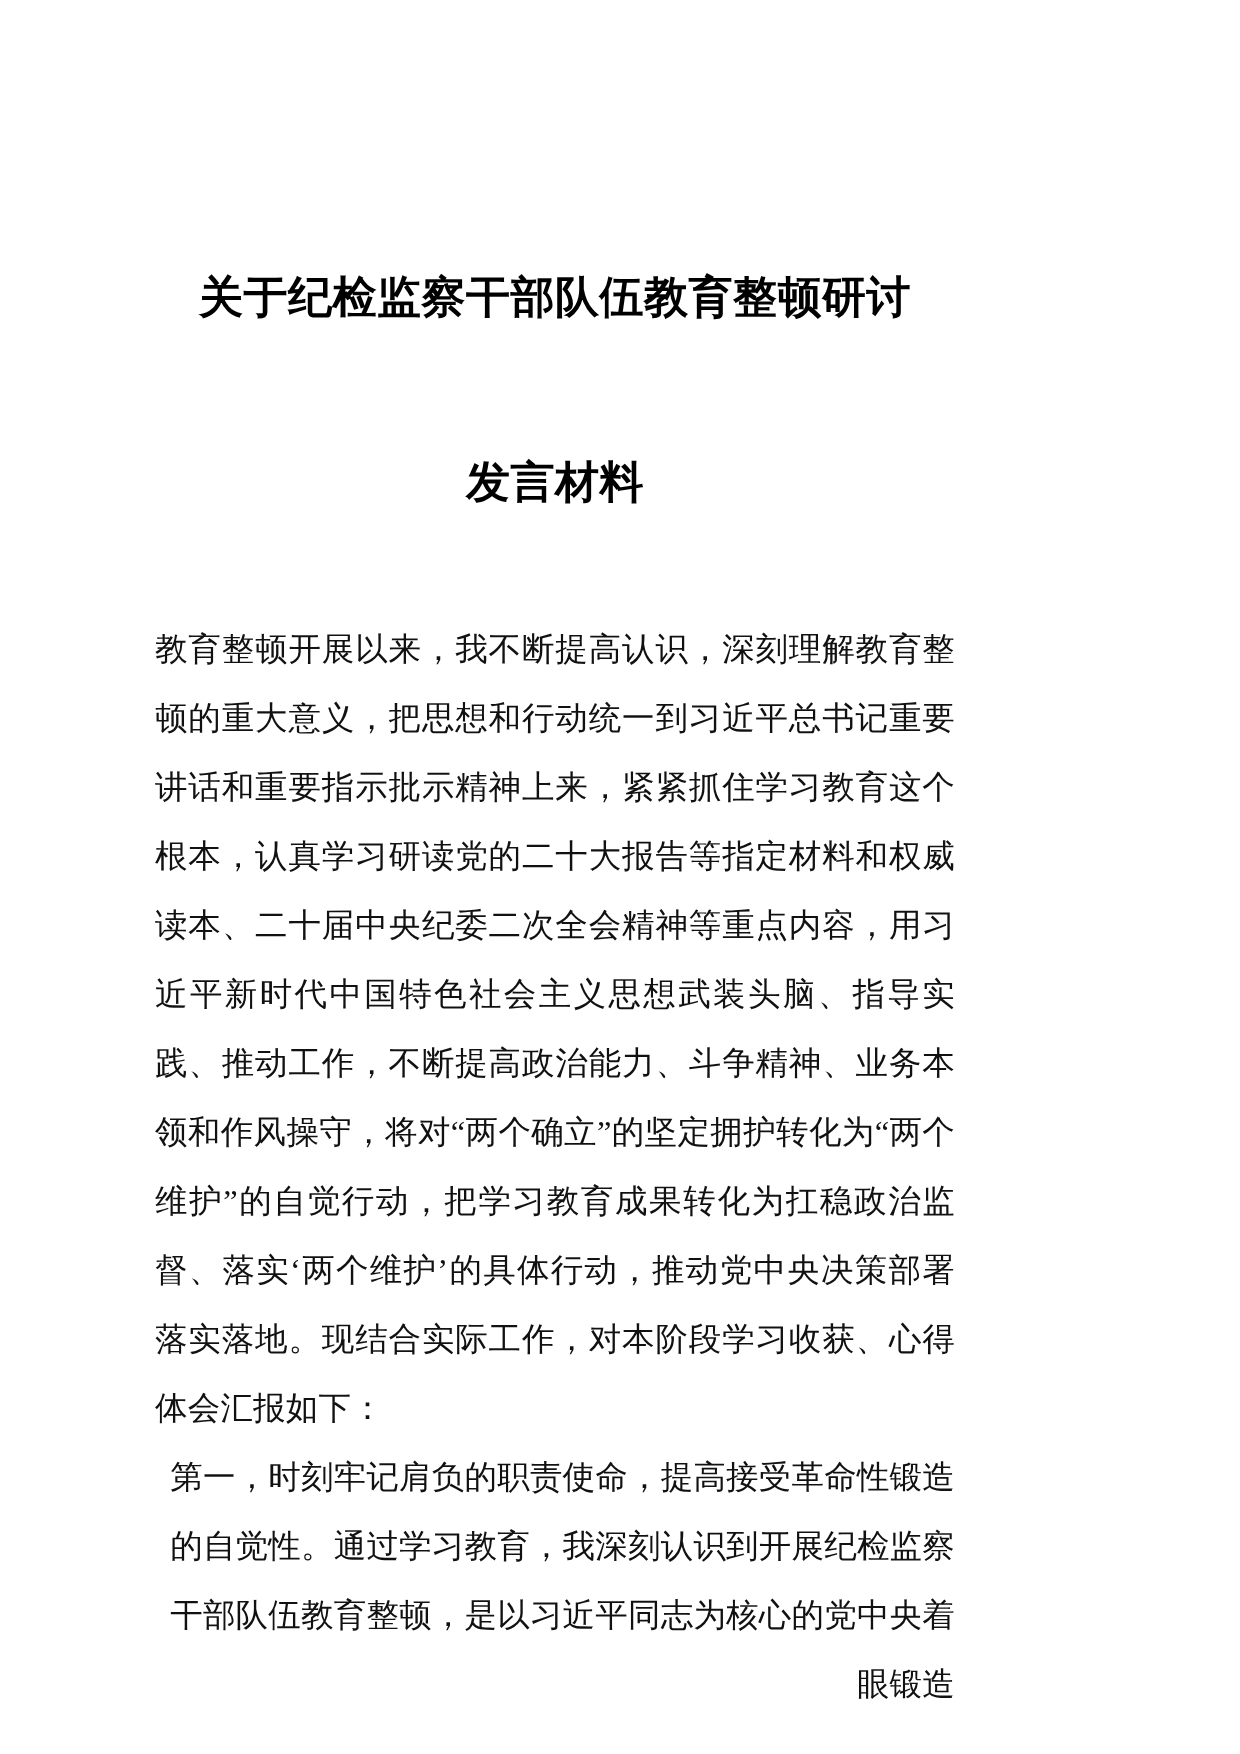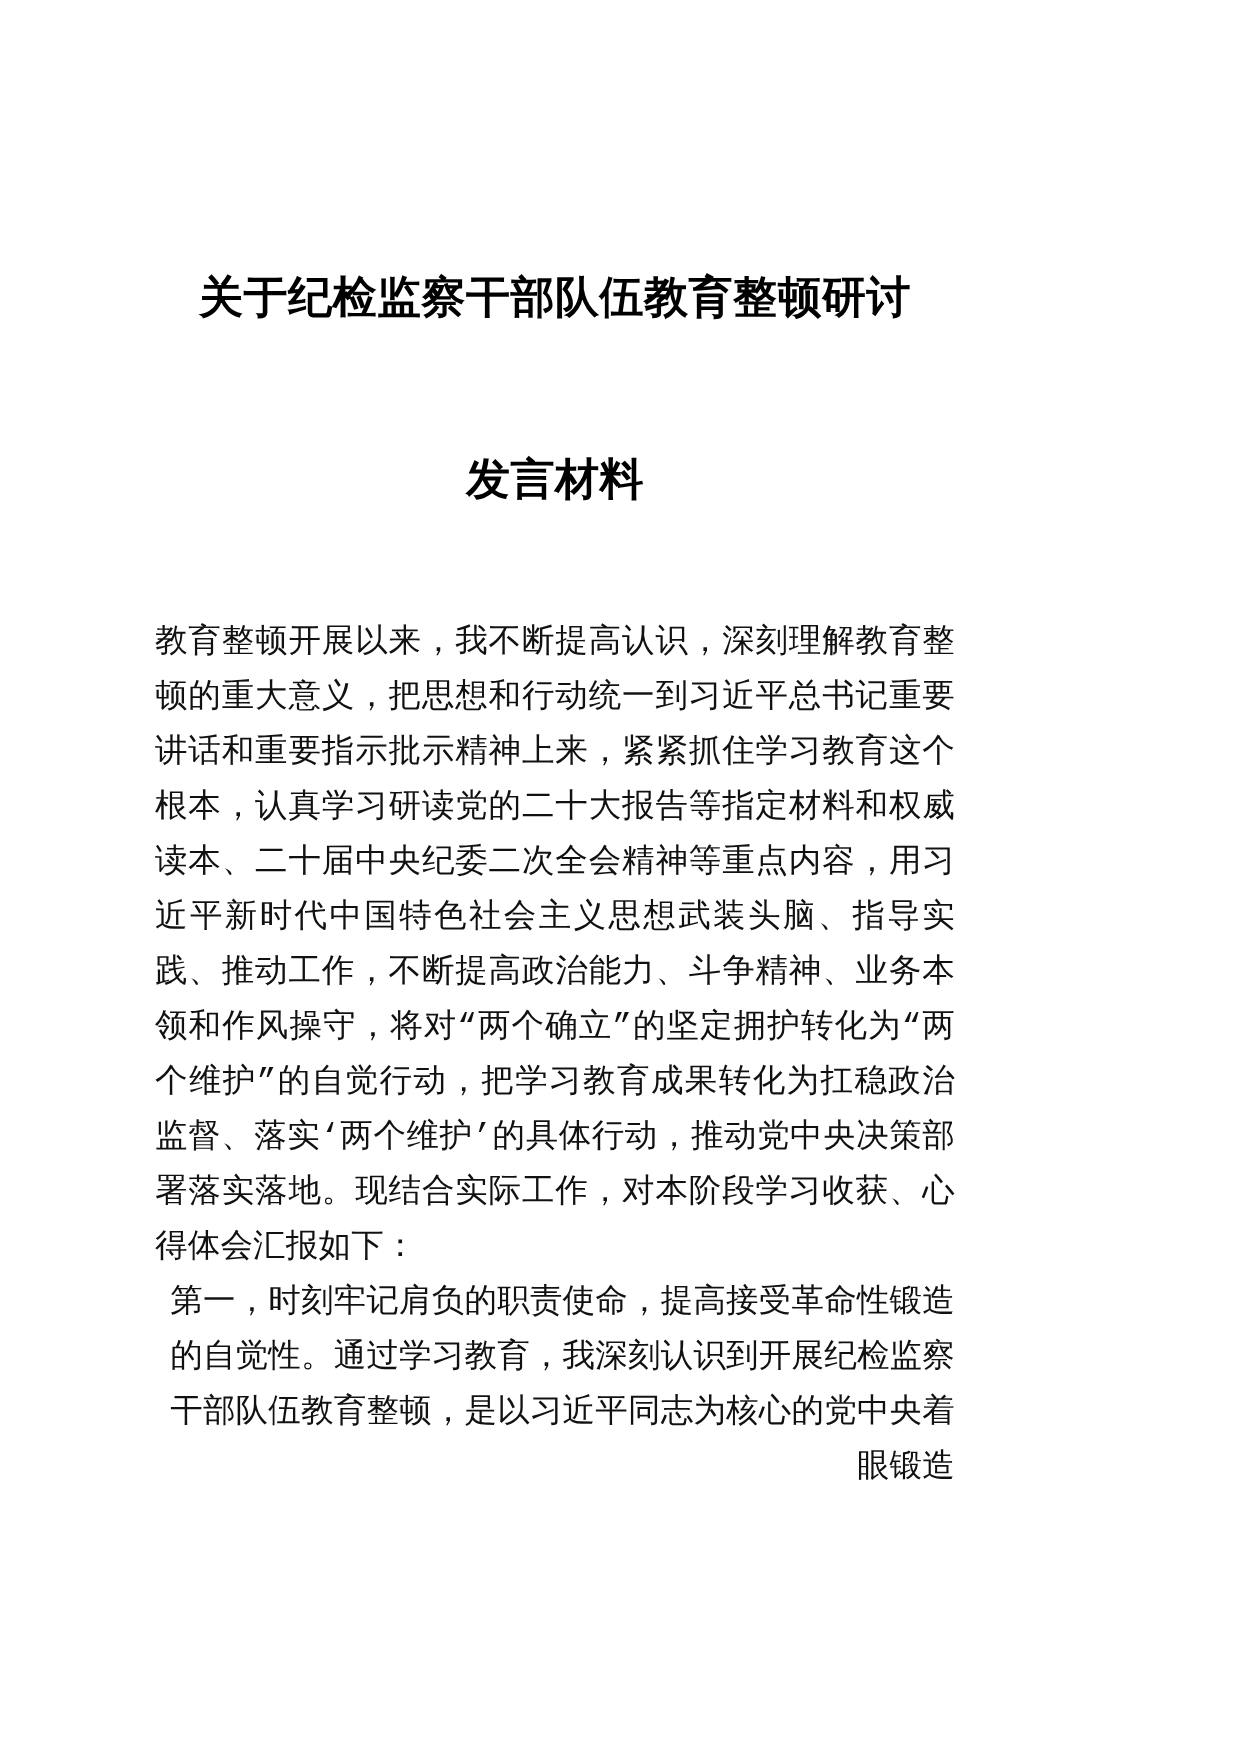--- a/index.html
+++ b/index.html
@@ -34,29 +34,28 @@
     color: #000000;
     text-align: center;
     letter-spacing: 0.5px;
     white-space: nowrap;
   }
   .doc-title-line.line-1 {
     margin-left: 0;
   }
   .doc-title-line.line-2 {
     margin-top: 131px;
-    font-family: Liberation Mono, monospace;
   }
   .body-block {
     margin-top: 106px;
   }
   .body-paragraph {
-    font-family: Liberation Mono, monospace;
+    font-family: Liberation Serif, serif;
     font-size: 32.5px;
-    line-height: 55px;
+    line-height: 69px;
     color: #111111;
     text-align: justify;
     text-justify: inter-character;
     letter-spacing: 0.2px;
     margin: 0;
     text-indent: 0;
   }
   .body-paragraph + .body-paragraph {
     margin-top: 0;
   }

